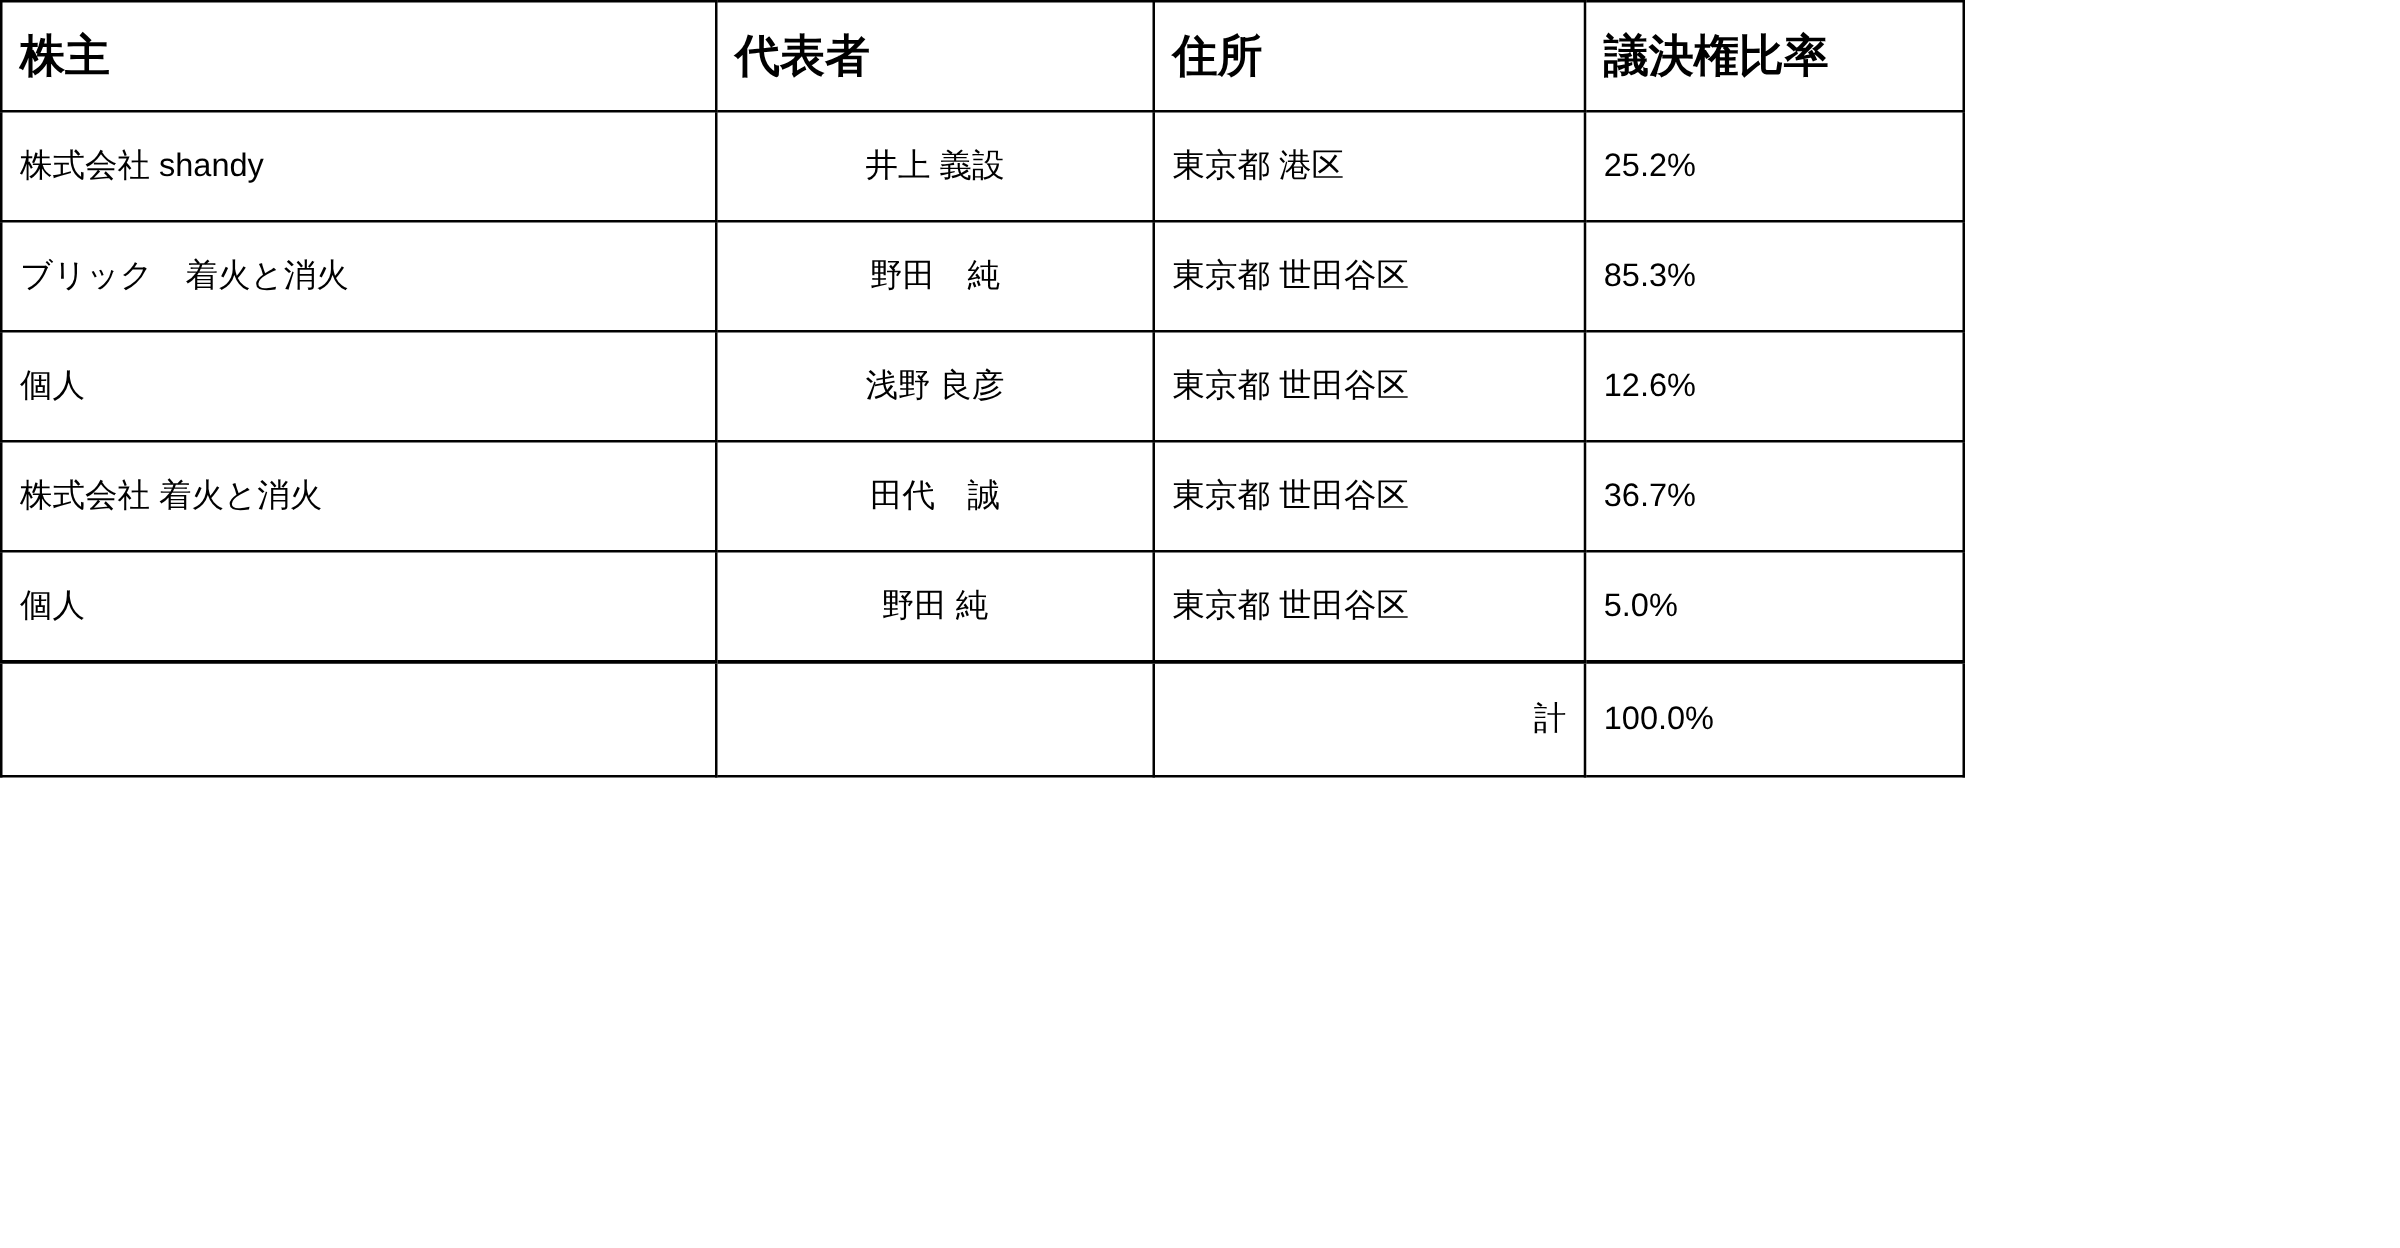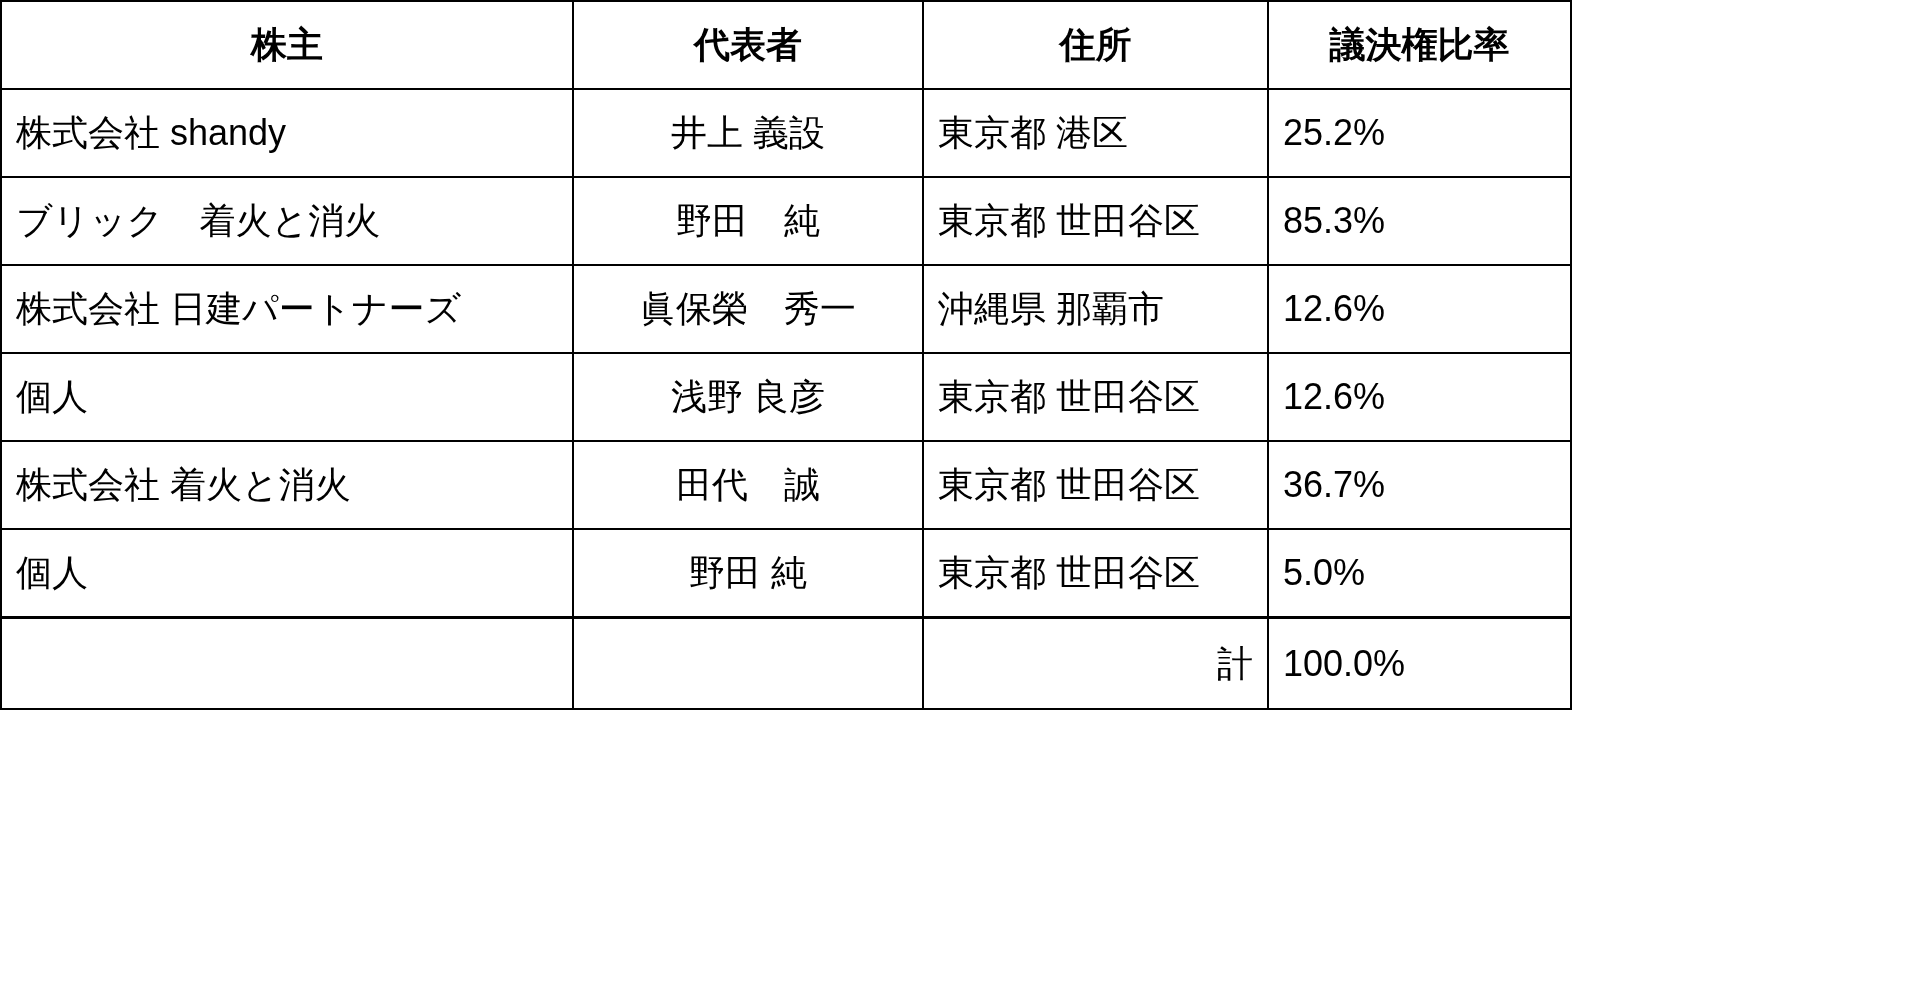--- a/index.html
+++ b/index.html
@@ -29,30 +29,30 @@
   }
   table.shareholders col.c-name    { width: 572px; }
   table.shareholders col.c-rep     { width: 350px; }
   table.shareholders col.c-addr    { width: 345px; }
   table.shareholders col.c-ratio   { width: 303px; }
 
   table.shareholders th,
   table.shareholders td {
     border: 2px solid #000000;
     padding: 0 14px;
-    font-size: 36px;
+    font-size: 26px;
     line-height: 1.15;
     height: 88px;
     box-sizing: border-box;
     vertical-align: middle;
     white-space: nowrap;
   }
   table.shareholders thead th {
     font-weight: bold;
-    text-align: center;
+    text-align: left;
     height: 88px;
     font-size: 36px;
   }
   td.name   { text-align: left; }
   td.rep    { text-align: center; }
   td.addr   { text-align: left; }
   td.ratio  { text-align: left; }
 
   tr.total-row td {
     height: 92px;
@@ -92,26 +92,20 @@
         <td class="addr">東京都 港区</td>
         <td class="ratio">25.2%</td>
       </tr>
       <tr>
         <td class="name">ブリック　着火と消火</td>
         <td class="rep">野田　純</td>
         <td class="addr">東京都 世田谷区</td>
         <td class="ratio">85.3%</td>
       </tr>
       <tr>
-        <td class="name">株式会社 日建パートナーズ</td>
-        <td class="rep">眞保榮　秀一</td>
-        <td class="addr">沖縄県 那覇市</td>
-        <td class="ratio">12.6%</td>
-      </tr>
-      <tr>
         <td class="name">個人</td>
         <td class="rep">浅野 良彦</td>
         <td class="addr">東京都 世田谷区</td>
         <td class="ratio">12.6%</td>
       </tr>
       <tr>
         <td class="name">株式会社 着火と消火</td>
         <td class="rep">田代　誠</td>
         <td class="addr">東京都 世田谷区</td>
         <td class="ratio">36.7%</td>

